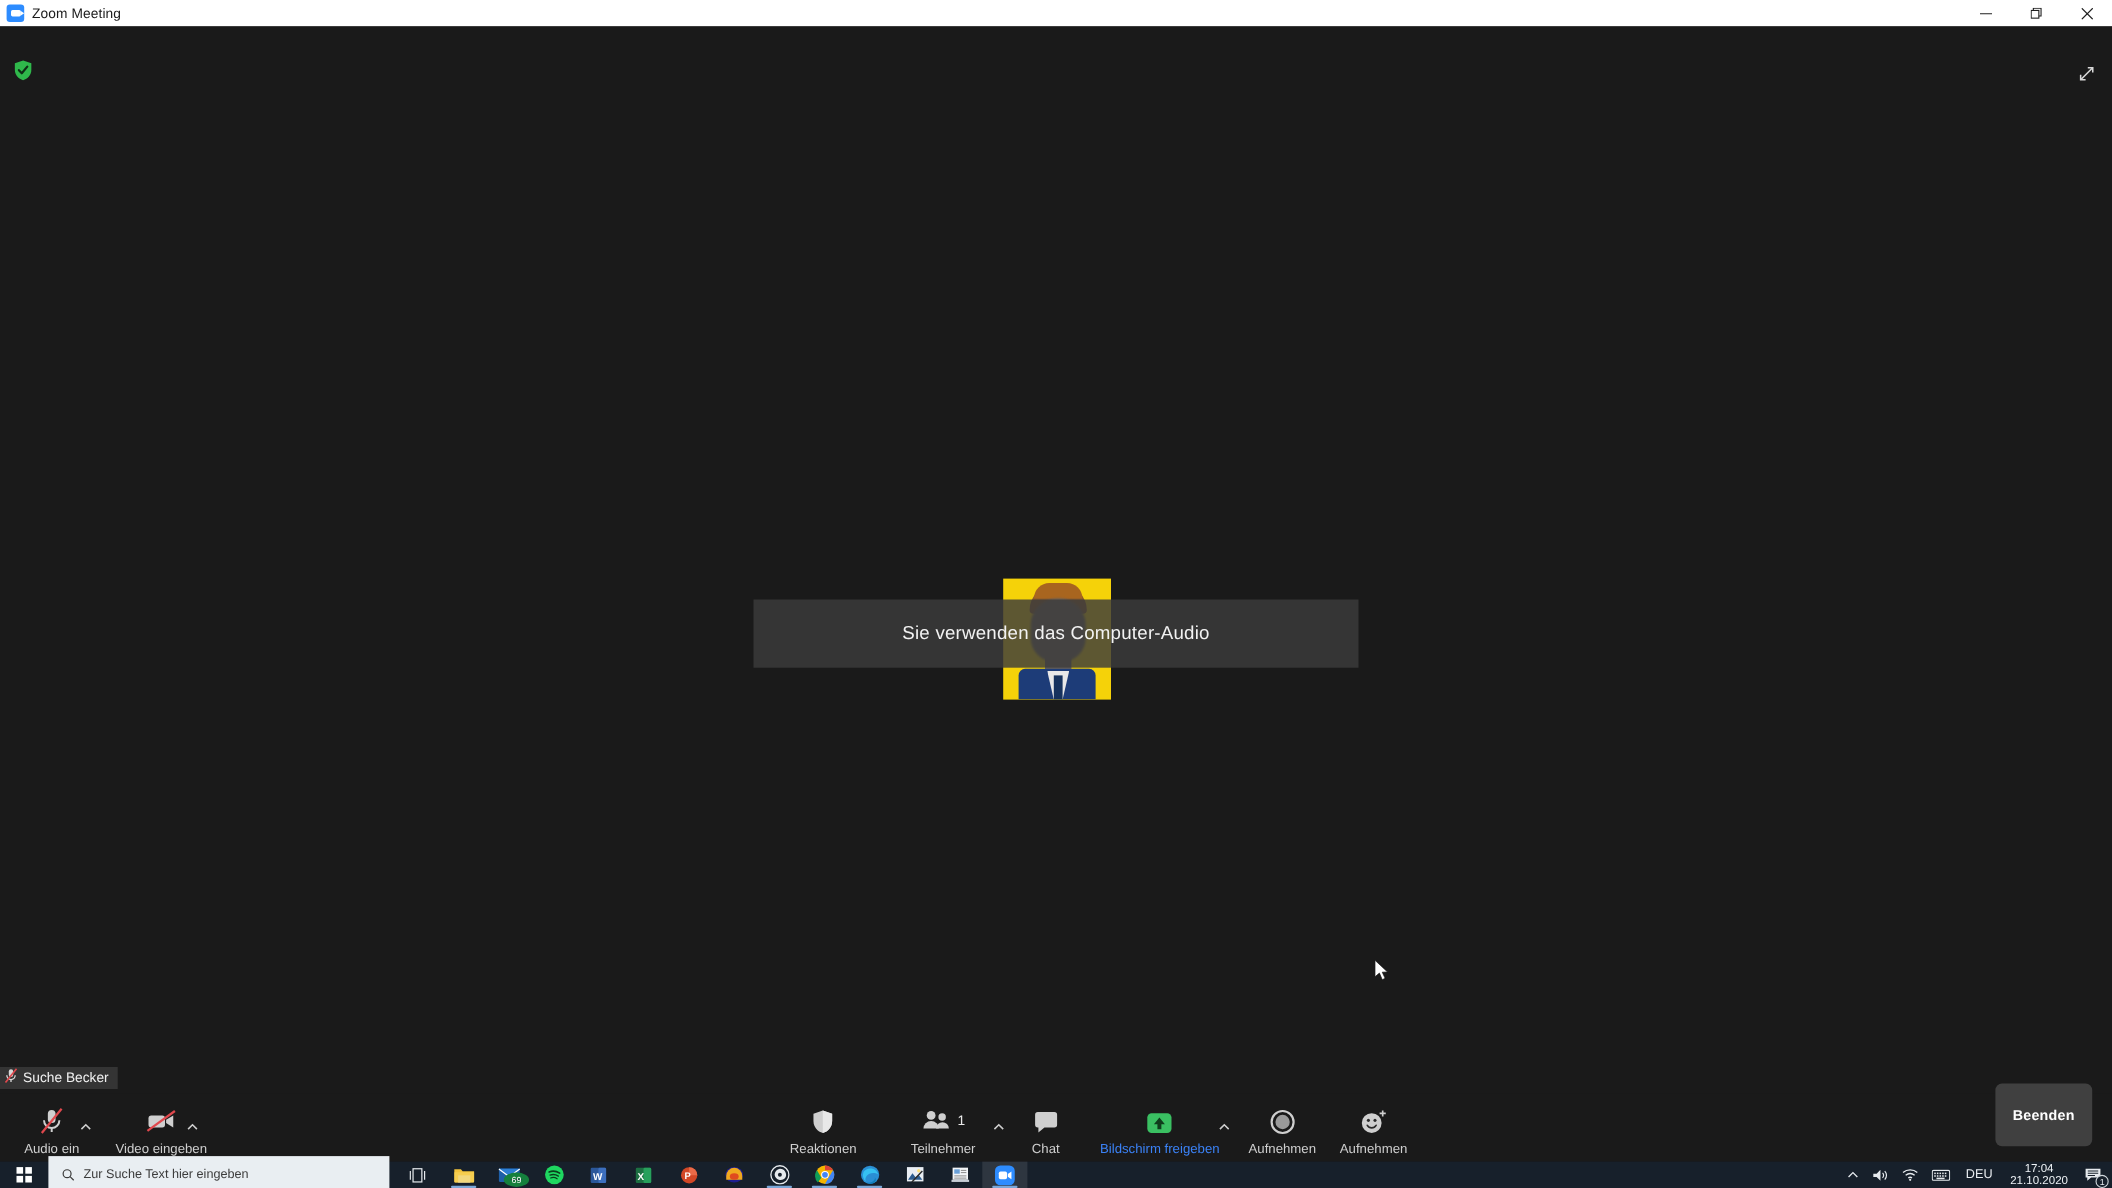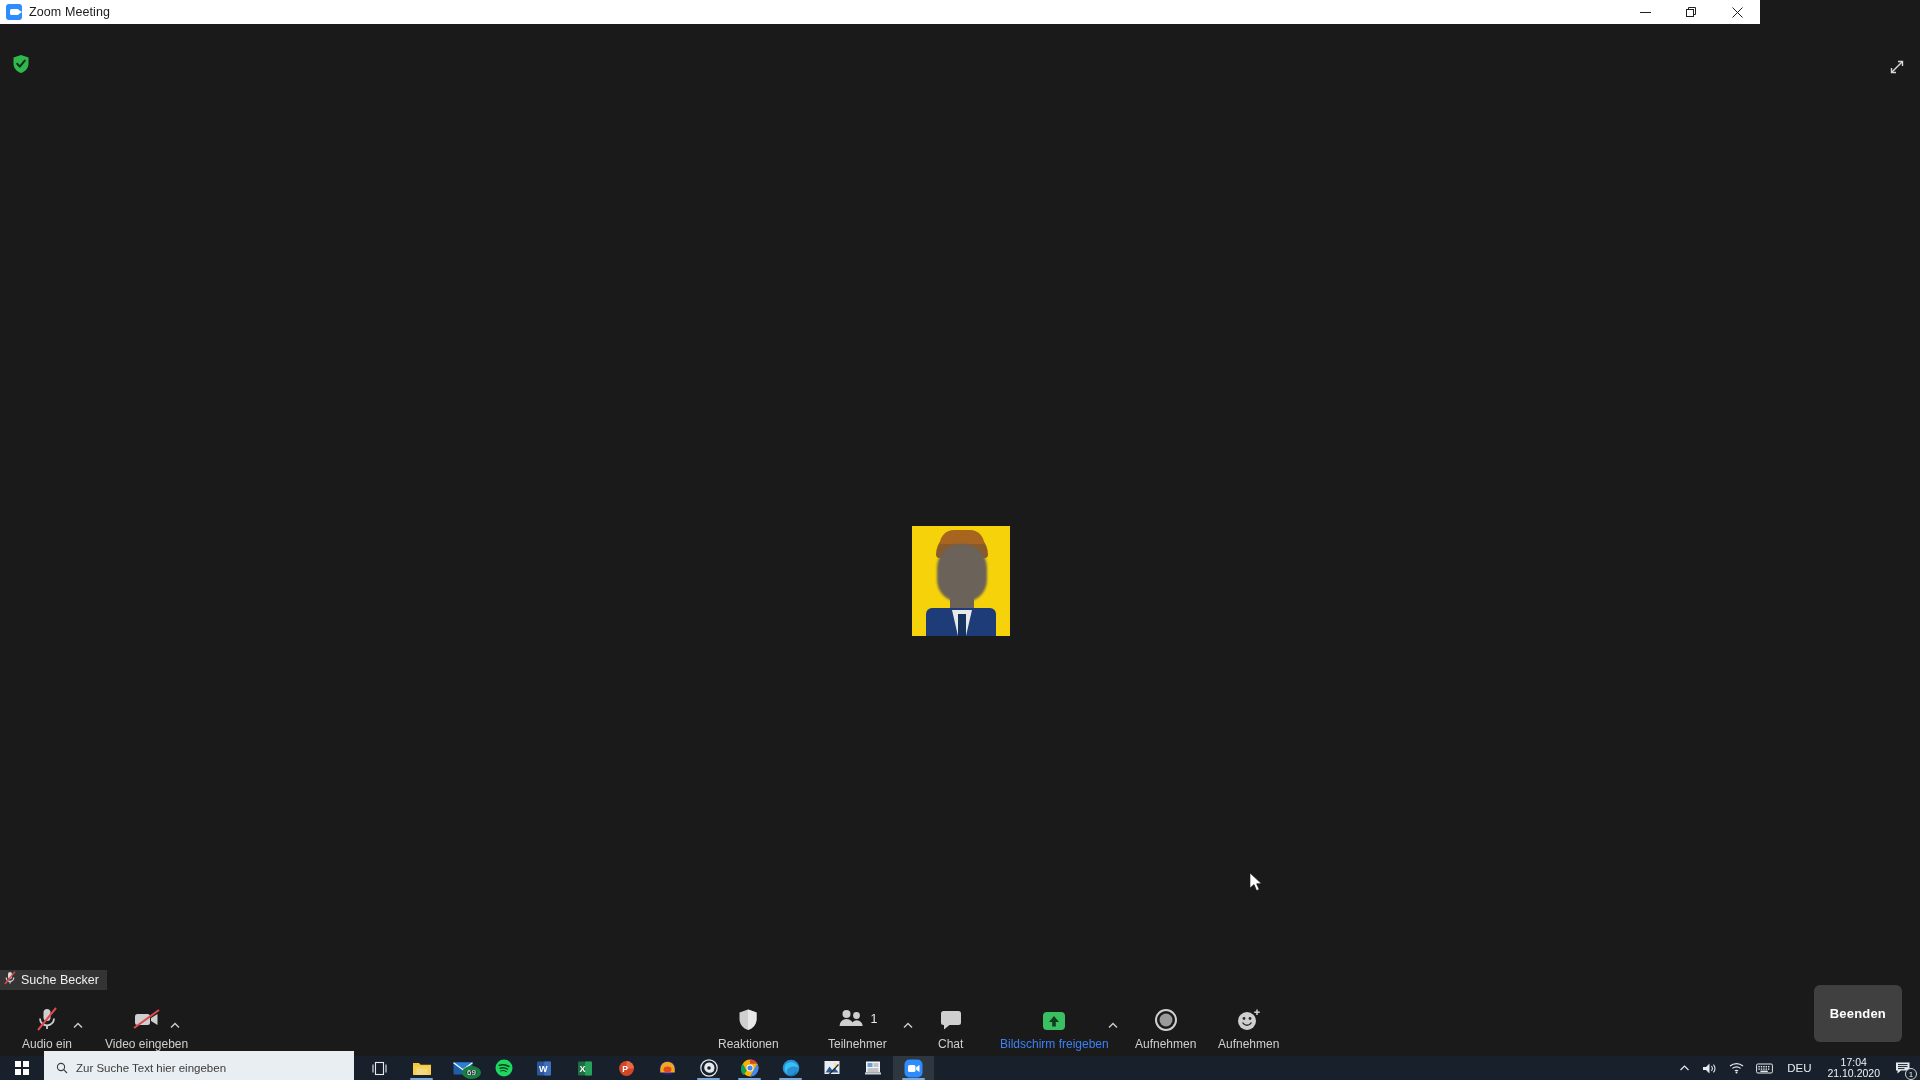--- a/index.html
+++ b/index.html
@@ -5,21 +5,21 @@
   * { margin:0; padding:0; box-sizing:border-box; }
   html, body {
     width:1920px; height:1080px;
     overflow:hidden;
     font-family:"Liberation Sans", sans-serif;
     background:#1a1a1a;
   }
 
   
   .titlebar{
-    position:absolute; top:0; left:0; width:1760px; height:24px;
+    position:absolute; top:0; left:0; width:1920px; height:24px;
     background:#ffffff; display:flex; align-items:center;
   }
   .tb-icon{
     width:16px; height:16px; margin-left:6px; margin-right:7px;
     background:#2d8cff; border-radius:3px;
     display:flex; align-items:center; justify-content:center;
   }
   .tb-icon .cam{
     width:9px; height:6px; background:#fff; border-radius:1.5px; position:relative;
   }
@@ -187,21 +187,21 @@
   }
   .notif-badge{
     position:absolute; right:1px; bottom:0px;
     width:12px; height:12px; border-radius:50%;
     background:#17202b; border:1px solid #cfd6dc; color:#e8edf2;
     font-size:8px; display:flex; align-items:center; justify-content:center;
   }
   .mail-badge{
     position:absolute; right:2px; bottom:1px;
     min-width:13px; height:13px; border-radius:50%;
-    background:#2b3746; border:4px solid #15803d; color:#ffffff;
+    background:#2b3746; border:6px solid #15803d; color:#ffffff;
     font-size:8px; display:flex; align-items:center; justify-content:center;
     padding:0 1px;
     margin-top:44px;
   }
 </style>
 </head>
 <body>
 
 <div class="titlebar">
   <div class="tb-icon">
@@ -251,20 +251,23 @@
     <div class="avatar">
       <div class="av-hair"></div>
       <div class="av-hair2"></div>
       <div class="av-face"></div>
       <div class="av-neck"></div>
       <div class="av-suit"></div>
       <div class="av-shirt"></div>
       <div class="av-tie"></div>
     </div>
 
+    <div class="toast">
+      <div class="toast-text">Sie verwenden das Computer-Audio</div>
+    </div>
 
     <div class="cursor">
       <svg width="14" height="20" viewBox="0 0 14 20">
         <polygon points="0,0 0,15 4,11.6 6.6,17.6 9.2,16.4 6.6,10.8 11.4,10.6" fill="#ffffff" stroke="#111" stroke-width="0.6"></polygon>
       </svg>
     </div>
   </div>
 
   <div class="nameplate">
     <span>

